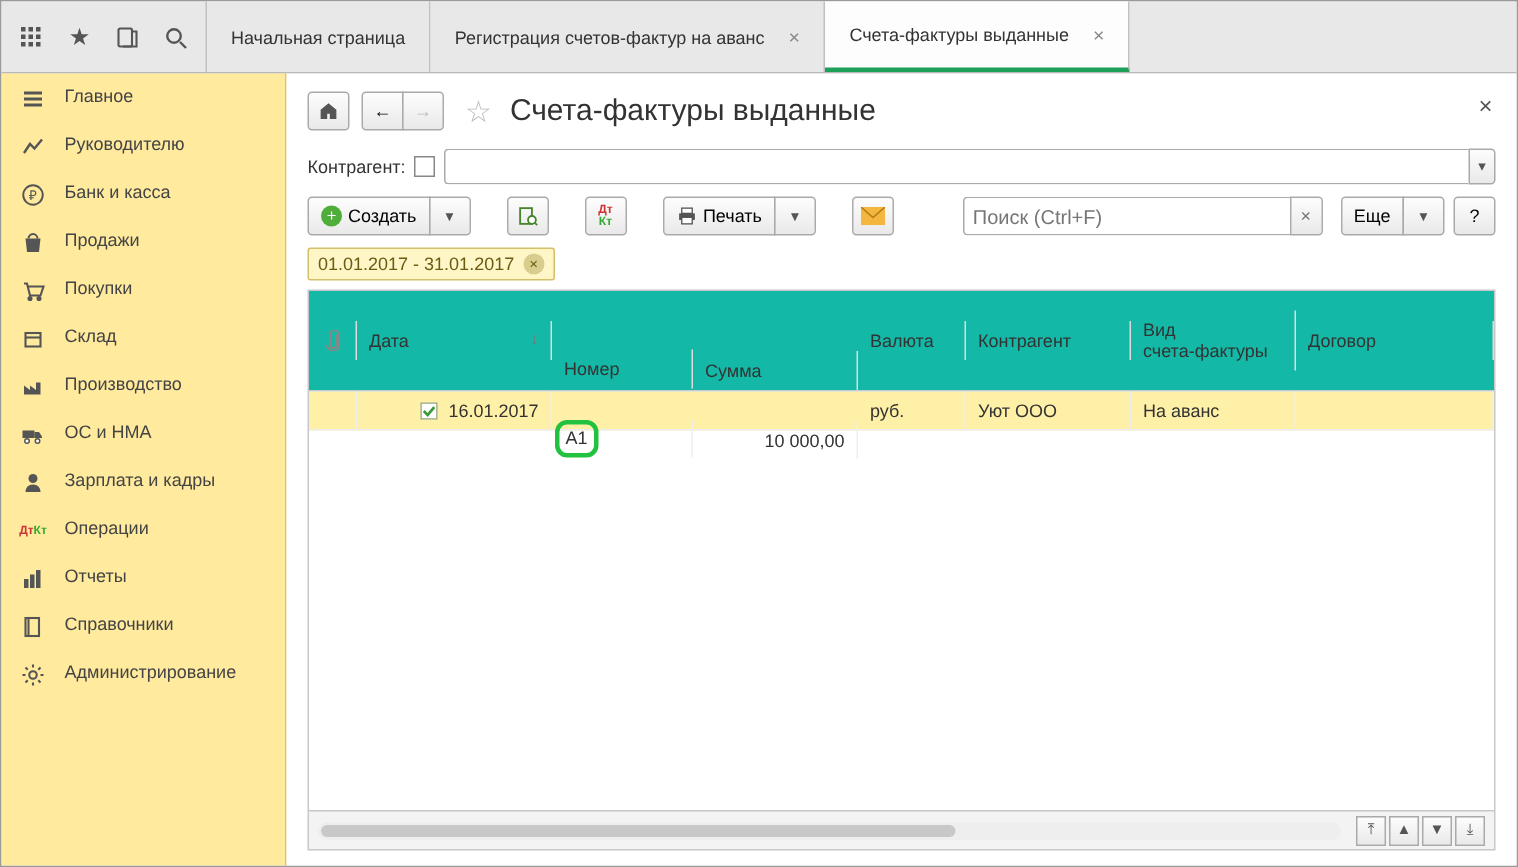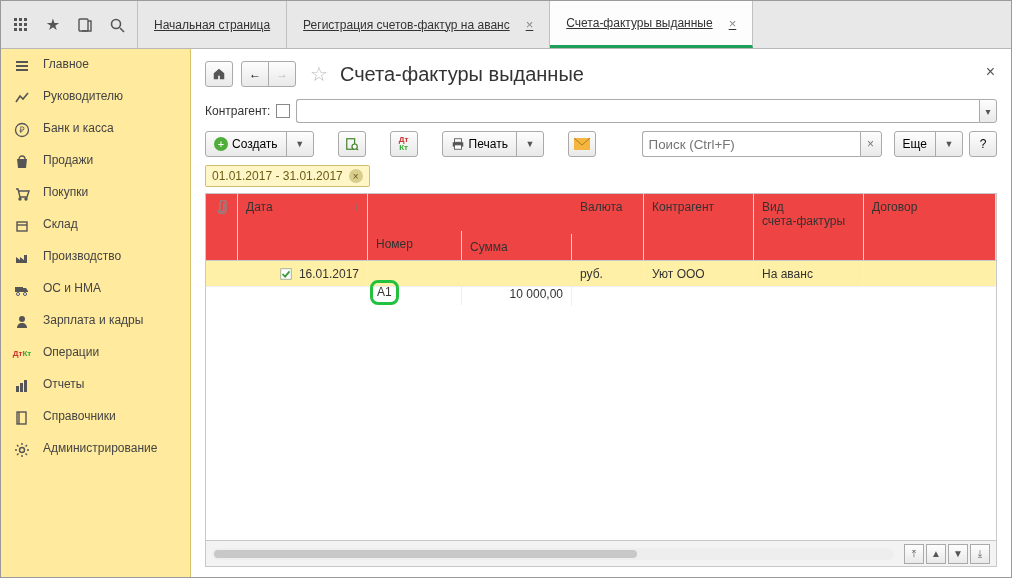--- a/index.html
+++ b/index.html
@@ -4,21 +4,21 @@
 <style>
   * { box-sizing: border-box; font-family: Arial, sans-serif; }
   body { margin: 0; background: #f5f5f5; font-size: 12px; color: #333; }
   .app { width: 1012px; height: 578px; border: 1px solid #9a9a9a; display: flex; flex-direction: column; background: #fff; }
 
   
   .sys-toolbar { height: 48px; background: #e8e8e8; border-bottom: 1px solid #b8b8b8; display: flex; align-items: stretch; }
   .sys-icons { display: flex; align-items: center; padding: 0 6px; gap: 4px; border-right: 1px solid #c0c0c0; }
   .sys-icon { width: 28px; height: 28px; display: flex; align-items: center; justify-content: center; color: #555; font-size: 16px; cursor: pointer; }
   .tabs { display: flex; align-items: stretch; flex: 1; }
-  .tab { display: flex; align-items: center; padding: 0 16px; border-right: 1px solid #c0c0c0; background: #e8e8e8; position: relative; cursor: pointer; text-decoration: underline; }
+  .tab { display: flex; align-items: center; padding: 0 16px; border-right: 1px solid #c0c0c0; background: #e8e8e8; position: relative; cursor: pointer; }
   .tab.active { background: #fdfdfd; border-bottom: 3px solid #1fa05a; }
   .tab .close { margin-left: 16px; color: #888; font-size: 13px; }
 
   
   .main { flex: 1; display: flex; min-height: 0; }
 
   
   .sidebar { width: 190px; background: #ffea9e; border-right: 1px solid #d6c26a; padding-top: 8px; }
   .side-item { display: flex; align-items: flex-start; height: 32px; padding: 0 12px; gap: 12px; color: #444; cursor: pointer; }
   .side-icon { width: 18px; height: 18px; display: flex; align-items: center; justify-content: center; color: #555; }
@@ -46,21 +46,21 @@
   .spacer { width:12px; }
   .search-box { display:flex; width:240px; margin-left:auto; margin-right:6px;}
   .search-input { flex:1; height:26px; border:1px solid #aaa; border-right:none; border-radius:3px 0 0 3px; padding:0 6px; color:#0f172a;}
   .search-clear { width:22px; height:26px; border:1px solid #aaa; border-radius:0 3px 3px 0; background:linear-gradient(#fdfdfd,#e9e9e9); display:flex; align-items:center; justify-content:center; cursor:pointer; color:#777;}
 
   .date-chip { display:inline-flex; align-items:center; height:22px; padding:0 6px 0 6px; border:1px solid #d2c069; border-radius:2px; background:#fff6c7; color:#6b5c12; gap:6px; margin-bottom:6px;}
   .date-chip .chip-x { width:14px; height:14px; border-radius:50%; background:#d9cd8e; display:flex; align-items:center; justify-content:center; font-size:10px; color:#6b5c12; cursor:pointer;}
 
   
   .grid { flex:1; border:1px solid #c8c8c8; display:flex; flex-direction:column; min-height:0; }
-  .grid-head { display:flex; background:#ef4444; border-bottom:1px solid #c8c8c8; }
+  .grid-head { display:flex; background:#14b8a6; border-bottom:1px solid #c8c8c8;align-items:center; }
   .gh { padding:6px 8px; border-right:1px solid #dcdcdc; font-size:12px; color:#333; display:flex; align-items:flex-start;}
   .gh.sort::after { content:"↓"; margin-left:auto; font-size:11px; color:#777;}
   .col-clip{width:32px;justify-content:center;}
   .col-date{width:130px;}
   .col-num{width:94px;margin-top:37px;}
   .col-sum{width:110px; justify-content:flex-start;margin-top:40px;}
   .col-cur{width:72px;}
   .col-ca{width:110px;}
   .col-type{width:110px;}
   .col-contract{flex:1;}

